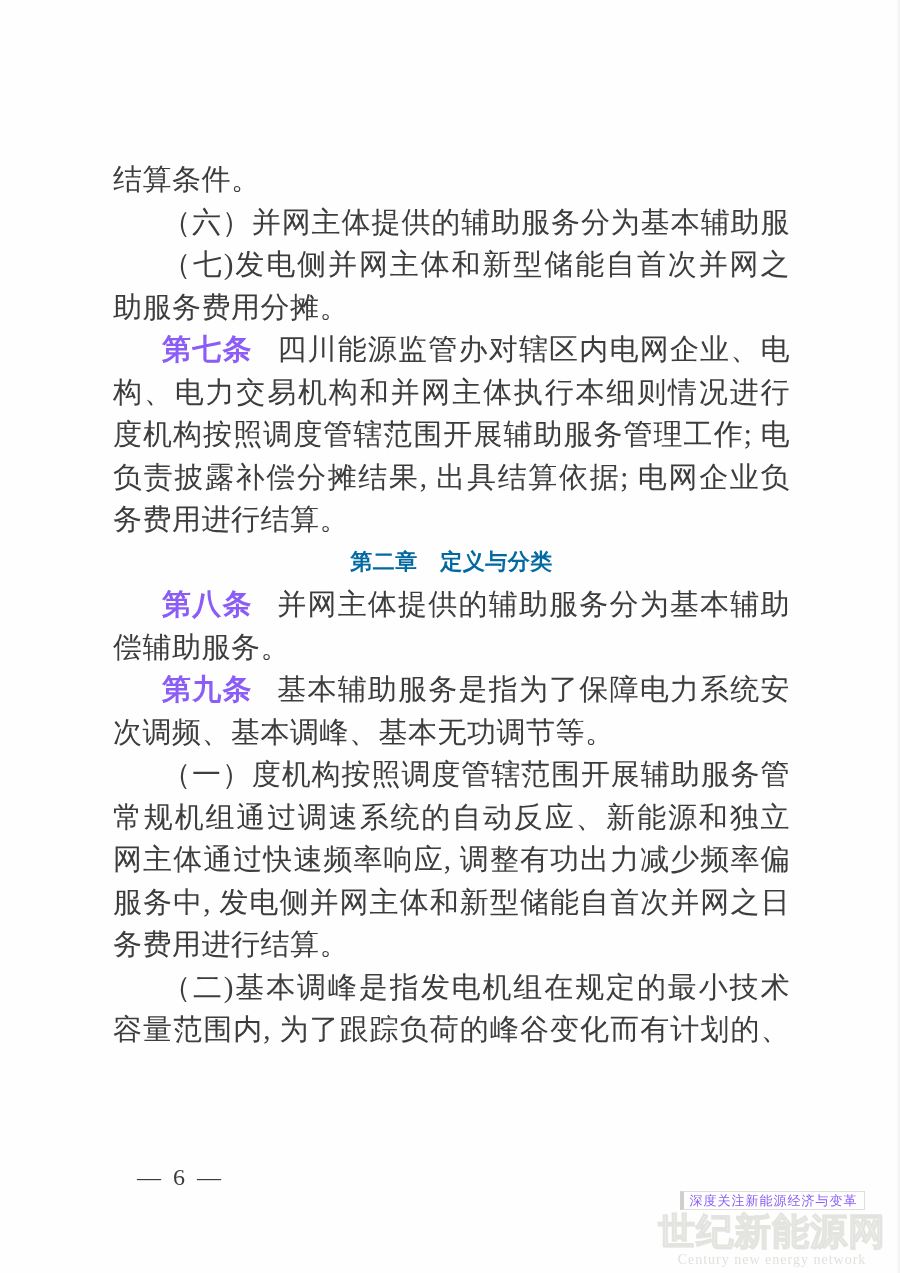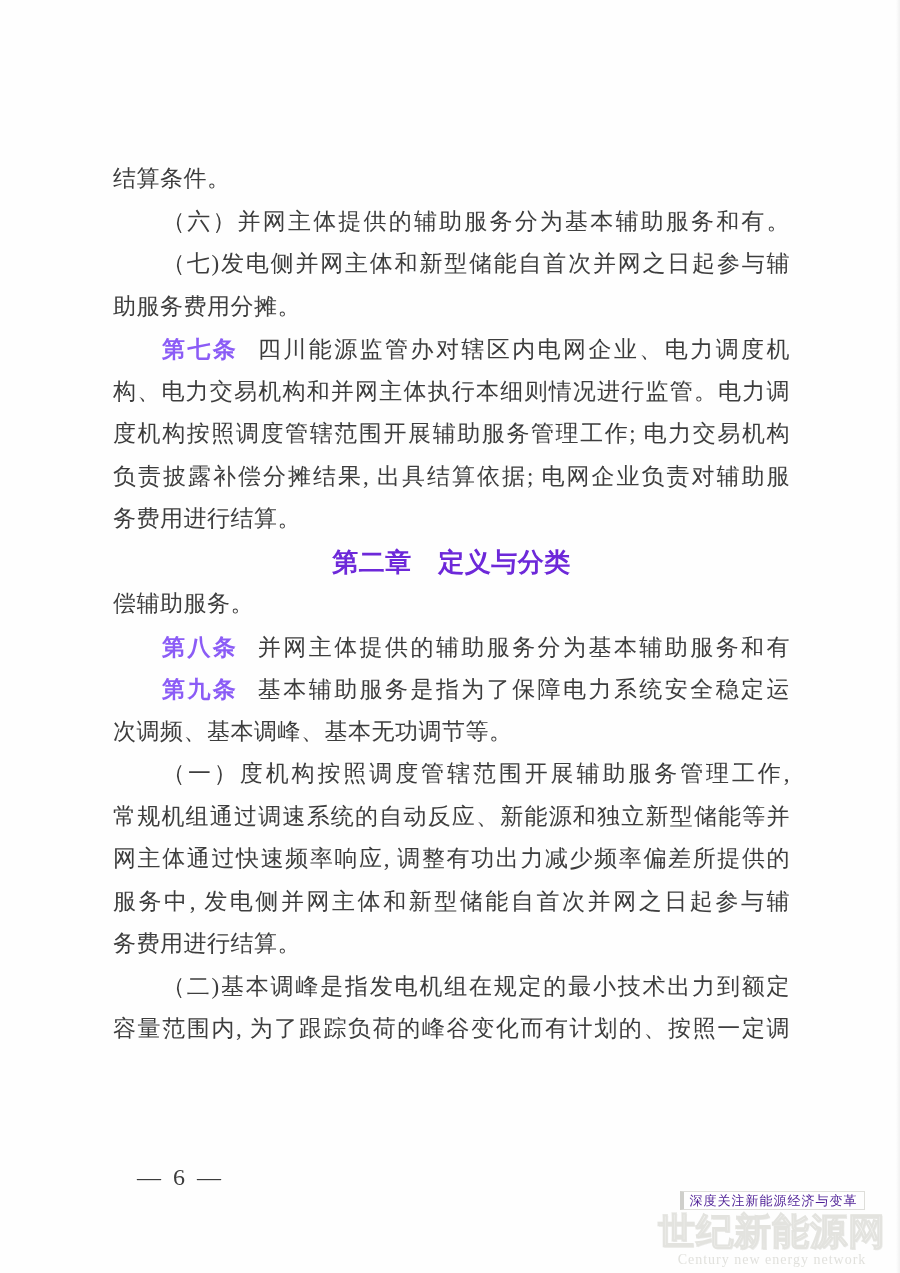--- a/index.html
+++ b/index.html
@@ -26,21 +26,21 @@
   }
   .doc-body {
     position: absolute;
     left: 113px;
     top: 158px;
     width: 677px;
   }
   .line {
     height: 42.5px;
     line-height: 42.5px;
-    font-size: 23px;
+    font-size: 29px;
     color: #3d3d3d;
     letter-spacing: 0.5px;
     white-space: nowrap;
   }
   .line.justify {
     white-space: normal;
     text-align: justify;
     text-align-last: justify;
     overflow: hidden;
   }
@@ -48,22 +48,22 @@
   .line .bold-prefix {
     font-weight: 700;
     color: #8b5cf6;
     font-family: "Liberation Sans", "DejaVu Sans", sans-serif;
     margin-right: 0.85em;
   }
   .line.heading {
     text-align: left;
     text-align-last: center;
     font-weight: 700;
-    font-size: 26px;
-    color: #6d28d9;
+    font-size: 22px;
+    color: #0369a1;
     font-family: "Liberation Sans", "DejaVu Sans", sans-serif;
     padding-left: 0;
   }
   .page-footer {
     position: absolute;
     left: 137px;
     top: 1162px;
     font-size: 24px;
     color: #3c3c3c;
     letter-spacing: 3px;
@@ -75,21 +75,21 @@
     bottom: 5px;
     width: 236px;
     display: flex;
     flex-direction: column;
     align-items: center;
     pointer-events: none;
   }
   .wm-slogan {
     font-size: 13px;
     line-height: 15px;
-    color: #4c1d95;
+    color: #8b5cf6;
     border: 1px solid #dededa;
     border-left: 4px solid #cfcfcb;
     padding: 1px 6px;
     letter-spacing: 1px;
     white-space: nowrap;
     font-family: "Liberation Sans", "DejaVu Sans", sans-serif;
   }
   .wm-title {
     margin-top: 2px;
     font-size: 37px;
@@ -123,22 +123,22 @@
       <div class="line">结算条件。</div>
       <div class="line indent justify">（六）并网主体提供的辅助服务分为基本辅助服务和有。</div>
       <div class="line indent justify">（七)发电侧并网主体和新型储能自首次并网之日起参与辅</div>
       <div class="line">助服务费用分摊。</div>
       <div class="line indent justify"><span class="bold-prefix">第七条</span><span>四川能源监管办对辖区内电网企业、电力调度机</span></div>
       <div class="line justify">构、电力交易机构和并网主体执行本细则情况进行监管。电力调</div>
       <div class="line justify">度机构按照调度管辖范围开展辅助服务管理工作; 电力交易机构</div>
       <div class="line justify">负责披露补偿分摊结果, 出具结算依据; 电网企业负责对辅助服</div>
       <div class="line">务费用进行结算。</div>
       <div class="line heading">第二章　定义与分类</div>
+      <div class="line indent justify"><span class="bold-prefix">第八条</span><span>并网主体提供的辅助服务分为基本辅助服务和有</span></div>
       <div class="line">偿辅助服务。</div>
-      <div class="line indent justify"><span class="bold-prefix">第八条</span><span>并网主体提供的辅助服务分为基本辅助服务和有</span></div>
       <div class="line indent justify"><span class="bold-prefix">第九条</span><span>基本辅助服务是指为了保障电力系统安全稳定运</span></div>
       <div class="line">次调频、基本调峰、基本无功调节等。</div>
       <div class="line indent justify">（一）度机构按照调度管辖范围开展辅助服务管理工作,</div>
       <div class="line justify">常规机组通过调速系统的自动反应、新能源和独立新型储能等并</div>
       <div class="line justify">网主体通过快速频率响应, 调整有功出力减少频率偏差所提供的</div>
       <div class="line justify">服务中, 发电侧并网主体和新型储能自首次并网之日起参与辅</div>
       <div class="line">务费用进行结算。</div>
       <div class="line indent justify">（二)基本调峰是指发电机组在规定的最小技术出力到额定</div>
       <div class="line justify">容量范围内, 为了跟踪负荷的峰谷变化而有计划的、按照一定调</div>
     </main>

